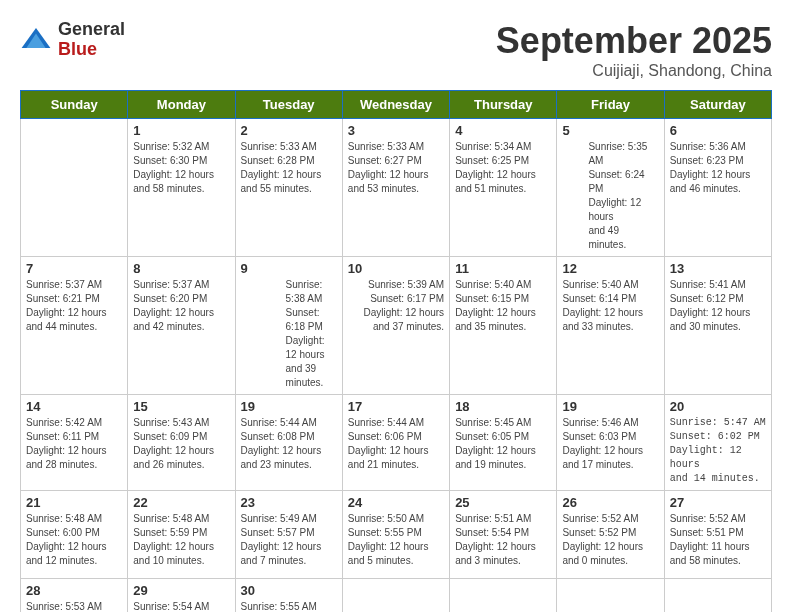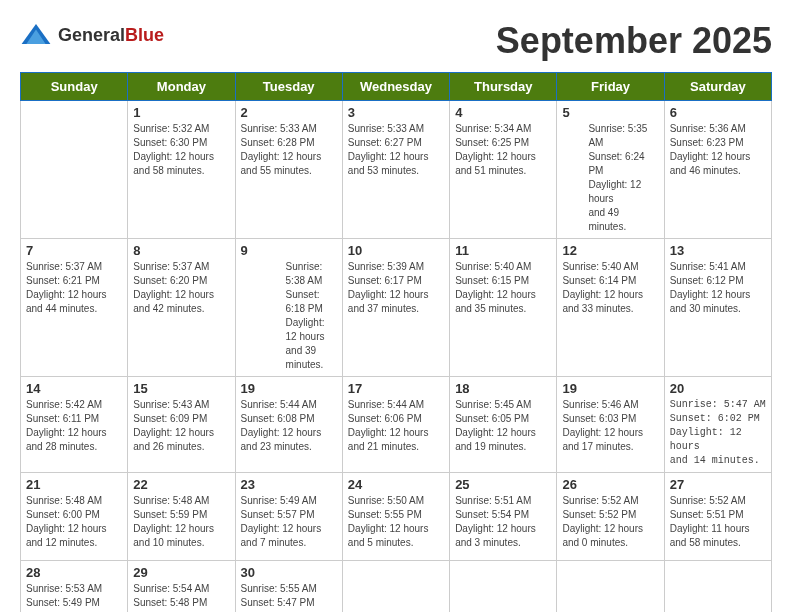--- a/index.html
+++ b/index.html
@@ -16,21 +16,21 @@
       align-items: flex-start;
       margin-bottom: 10px;
     }
     .logo {
       display: flex;
       align-items: center;
       gap: 6px;
     }
     .logo-text {
       display: flex;
-      flex-direction: row;
+      flex-direction: column;
       line-height: 1.1;
     }
     .logo-general {
       font-size: 18px;
       font-weight: bold;
       color: #333;
     }
     .logo-blue {
       font-size: 18px;
       font-weight: bold;
@@ -101,20 +101,21 @@
       <polygon points="20,5 38,30 2,30" fill="#1a6fc4"></polygon>
       <polygon points="20,12 32,30 8,30" fill="#4a9fe0"></polygon>
     </svg>
     <div class="logo-text">
       <span class="logo-general">General</span>
       <span class="logo-blue">Blue</span>
     </div>
   </div>
   <div class="title-block">
     <div class="month-title">September 2025</div>
+    <div class="location">Cuijiaji, Shandong, China</div>
   </div>
 </div>
 
 <table class="calendar">
   <thead>
     <tr>
     <th>Sunday</th>
         <th>Monday</th>
         <th>Tuesday</th>
         <th>Wednesday</th>
@@ -186,21 +187,21 @@
         </td>
         <td>
           <span class="day-number">9</span>
           <div class="cell-content" style="white-space: pre-line; margin-left: 45px;">Sunrise: 5:38 AM
 Sunset: 6:18 PM
 Daylight: 12 hours
 and 39 minutes.</div>
         </td>
         <td>
           <span class="day-number">10</span>
-          <div class="cell-content" style="white-space: pre-line;">Sunrise: 5:39 AM
+          <div class="cell-content" style="white-space: pre-line; text-align: right;">Sunrise: 5:39 AM
 Sunset: 6:17 PM
 Daylight: 12 hours
 and 37 minutes.</div>
         </td>
         <td>
           <span class="day-number">11</span>
           <div class="cell-content" style="white-space: pre-line;">Sunrise: 5:40 AM
 Sunset: 6:15 PM
 Daylight: 12 hours
 and 35 minutes.</div>

